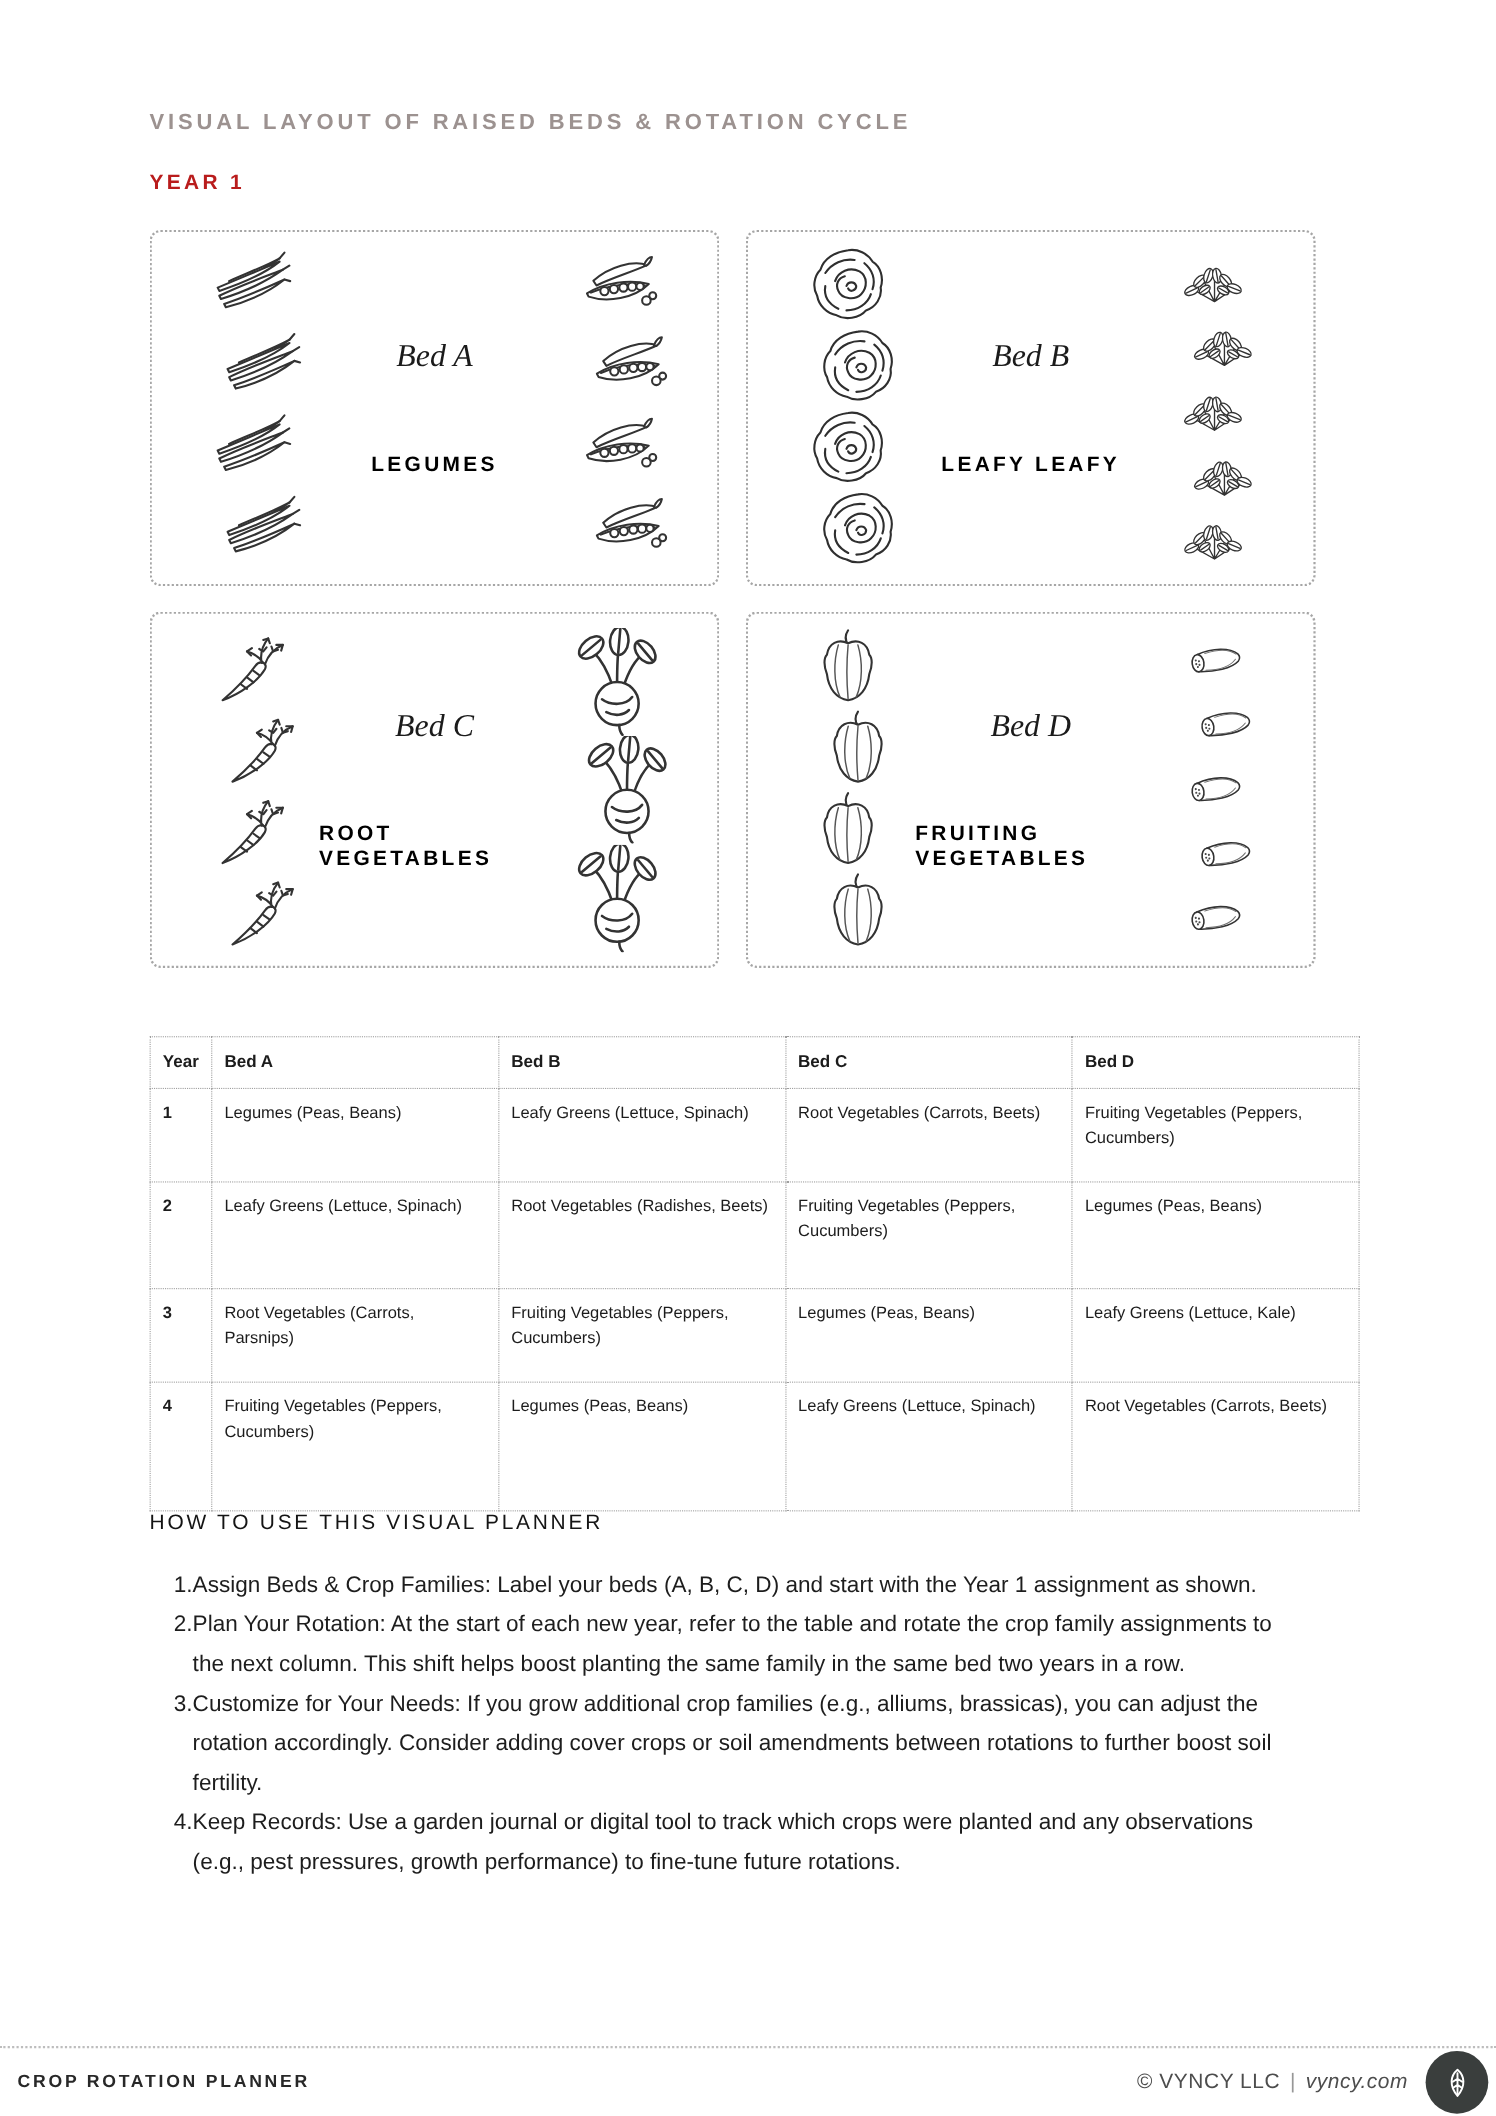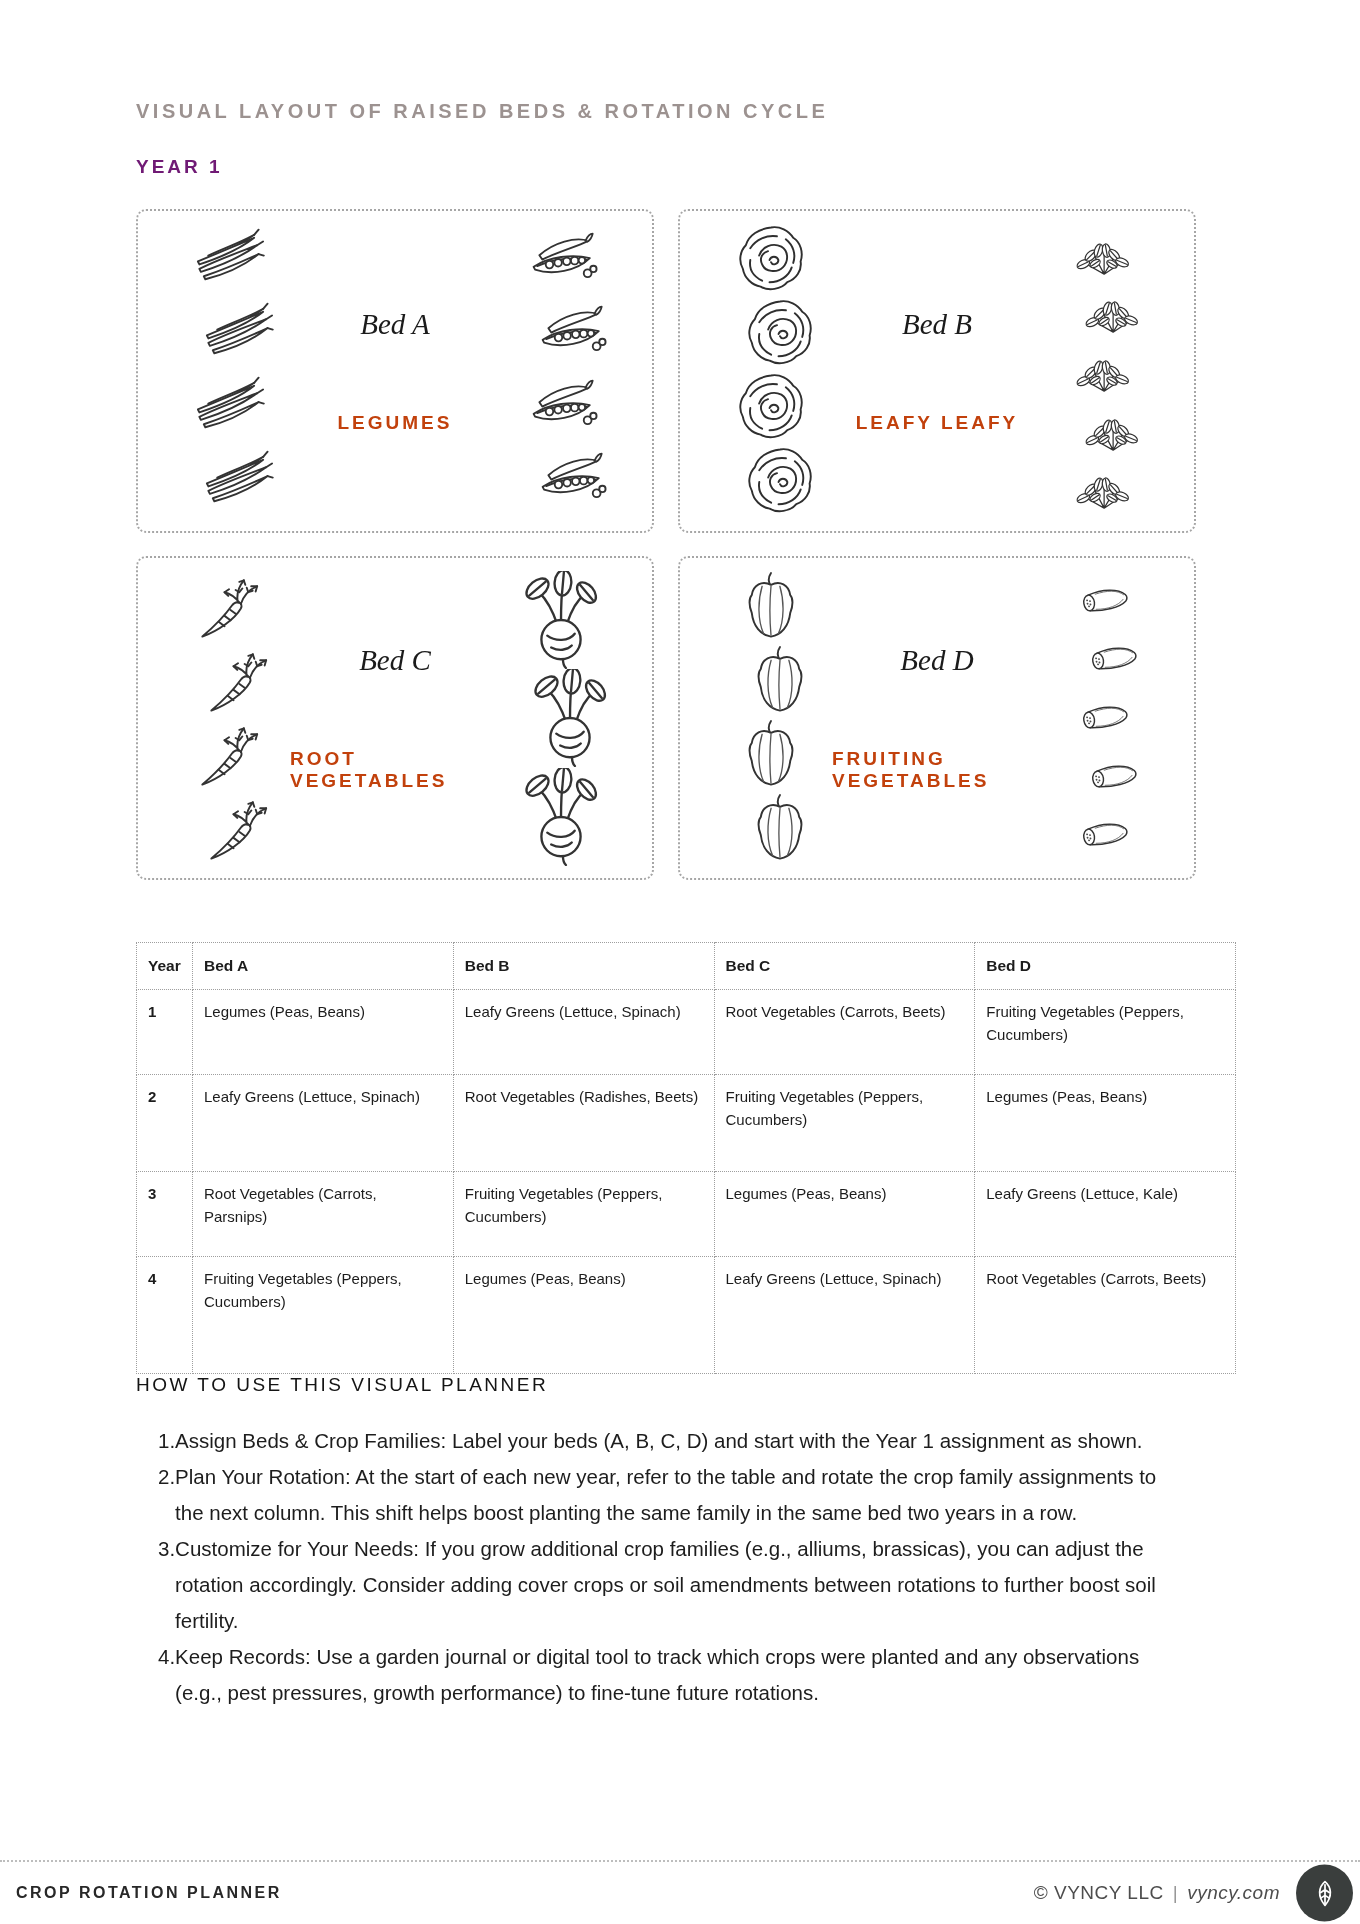--- a/index.html
+++ b/index.html
@@ -7,35 +7,35 @@
     position:relative; width:1360px; height:1924px; background:#ffffff;
     font-family:"Liberation Sans", sans-serif; color:#1d1d1d; overflow:hidden;
   }
   .content { position:absolute; left:136px; top:0; width:1100px; }
 
   .doc-title {
     margin:0; padding-top:100px;
     font-size:20px; font-weight:bold; letter-spacing:3.5px; color:#9c9290;
   }
   .year-label {
-    margin-top:33px; font-size:19px; font-weight:bold; letter-spacing:3px; color:#701a75;
+    margin-top:33px; font-size:19px; font-weight:bold; letter-spacing:3px; color:#b91c1c;
   }
 
   
   .beds { margin-top:31px; width:1060px; display:grid; grid-template-columns:1fr 1fr; gap:23px 24px; }
   .bed {
     height:324px; box-sizing:border-box; background:#fff;
     border:2px dotted #a6a6a6; border-radius:10px;
     display:flex; align-items:stretch; padding:0 30px;
   }
   .bed-col { width:122px; display:flex; flex-direction:column; justify-content:space-evenly; align-items:center; padding:12px 0; }
   .bed-col .veg:nth-child(even) { transform:translateX(9px); }
   .bed-center { flex:1; display:flex; flex-direction:column; justify-content:center; align-items:center; gap:27px; }
   .bed-name { font-family:"Liberation Serif", serif; font-style:italic; font-size:29px; color:#1b1b1b; }
-  .bed-family { font-size:19px; font-weight:bold; letter-spacing:3px; color:#c2410c;margin-top:44px; }
+  .bed-family { font-size:19px; font-weight:bold; letter-spacing:3px; color:#000000;margin-top:44px; }
 
   .veg { display:block; }
   .col-beans .veg    { width:106px; height:74px; }
   .col-peas .veg     { width:110px; height:72px; }
   .col-lettuce .veg  { width:98px;  height:78px; }
   .col-spinach .veg  { width:104px; height:56px; }
   .col-carrot .veg   { width:88px;  height:74px; }
   .col-beet .veg     { width:104px; height:98px; }
   .col-pepper .veg   { width:74px;  height:76px; }
   .col-cucumber .veg { width:104px; height:56px; }

